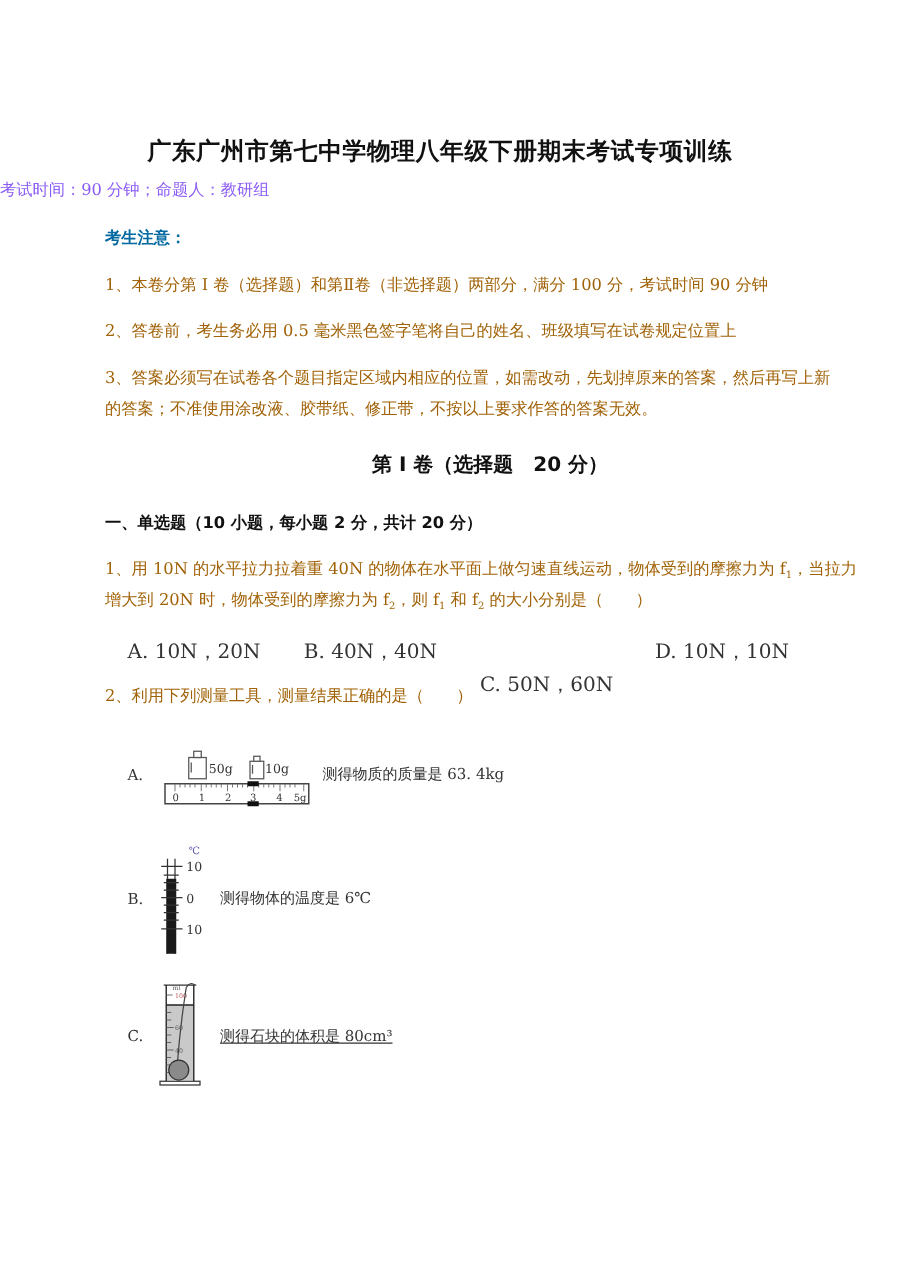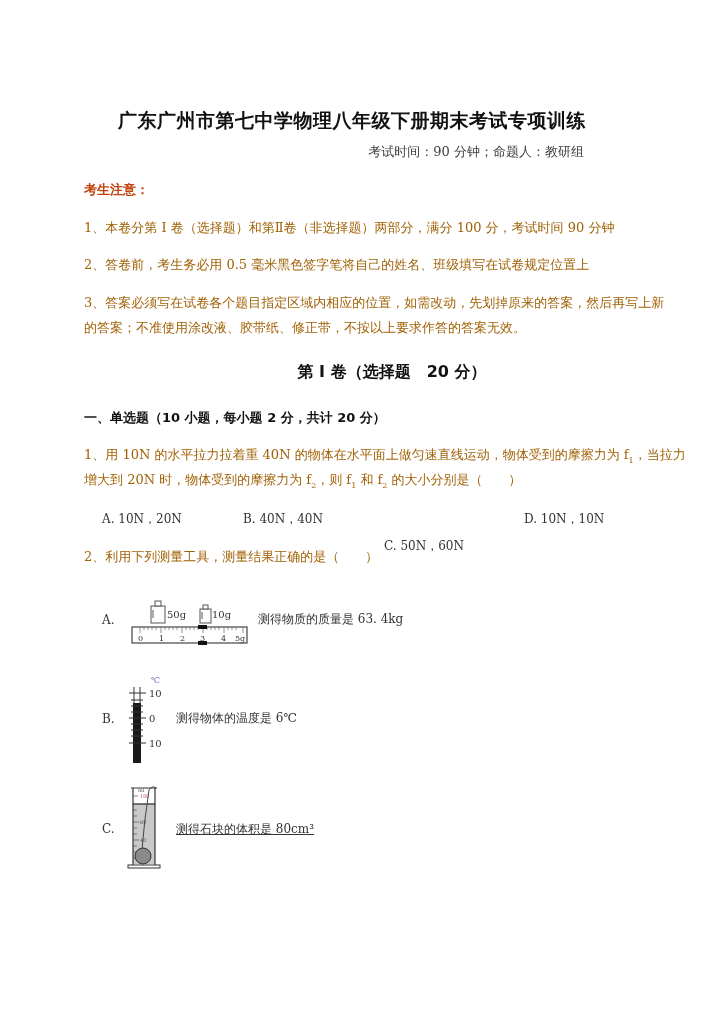--- a/index.html
+++ b/index.html
@@ -1,30 +1,30 @@
 <!DOCTYPE html>
 <html><head>
 <meta charset="utf-8">
 <style>
   html, body { margin:0; padding:0; background:#ffffff; }
   body { width:720px; height:1017px; position:relative; overflow:hidden;
          font-family:"DejaVu Serif", "Liberation Serif", serif; color:#222; }
   .abs { position:absolute; white-space:nowrap; }
   .title { left:0; width:704px; top:108px; text-align:center; font-size:19px; font-weight:bold;
            font-family:"DejaVu Sans", "Liberation Sans", sans-serif; color:#111; letter-spacing:0.5px; }
-  .subtitle { left:0; width:584px; top:143px; text-align:right; font-size:13px; color:#404040; }
-  .notice-head { left:84px; top:181px; font-size:13px; font-weight:bold; color:#c2410c;
+  .subtitle { left:0; width:584px; top:143px; text-align:left; font-size:13px; color:#8b5cf6; }
+  .notice-head { left:84px; top:181px; font-size:13px; font-weight:bold; color:#0369a1;
                  font-family:"DejaVu Sans", "Liberation Sans", sans-serif; }
   .p { left:84px; font-size:13px; color:#a16207; }
   .wrap { white-space:normal; width:590px; line-height:25px; }
   .section { left:0; width:720px; text-align:center; top:362px; font-size:16px; font-weight:bold; color:#111;
              font-family:"DejaVu Sans", "Liberation Sans", sans-serif;padding-left:32px; }
   .subsection { left:84px; top:409px; font-size:13px; font-weight:bold; color:#111;
                 font-family:"DejaVu Sans", "Liberation Sans", sans-serif; }
-  .opt { top:511px; font-size:12px; color:#333; }
+  .opt { top:511px; font-size:16px; color:#333; }
   .label { font-size:12px; color:#333; }
   sub { font-size:8px; }
   svg text { font-family:"DejaVu Serif", serif; }
 </style>
 </head>
 <body>
 
 <div class="abs title">广东广州市第七中学物理八年级下册期末考试专项训练</div>
 <div class="abs subtitle">考试时间：90 分钟；命题人：教研组</div>
 

